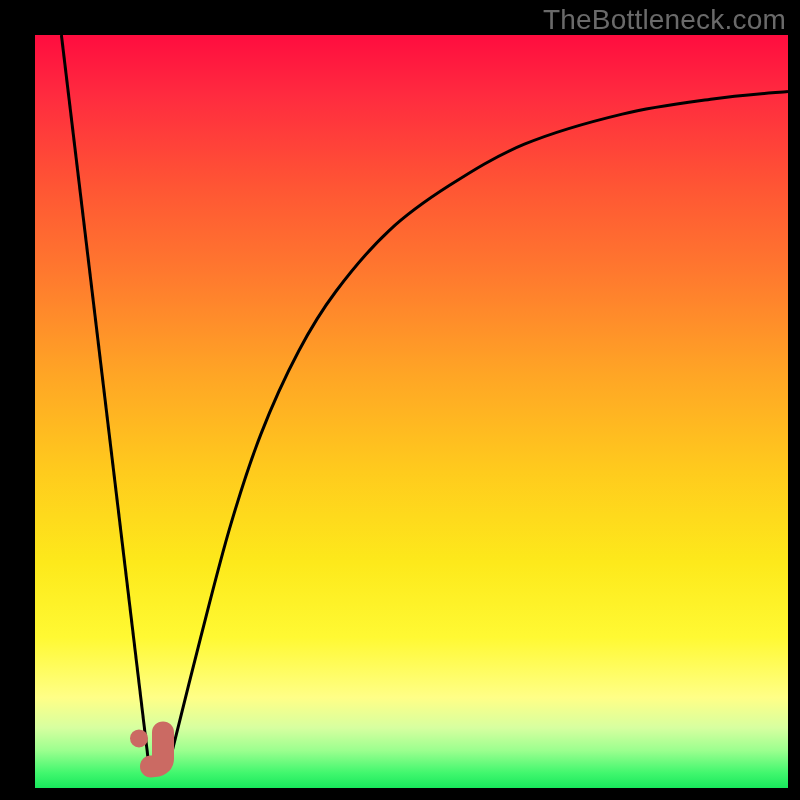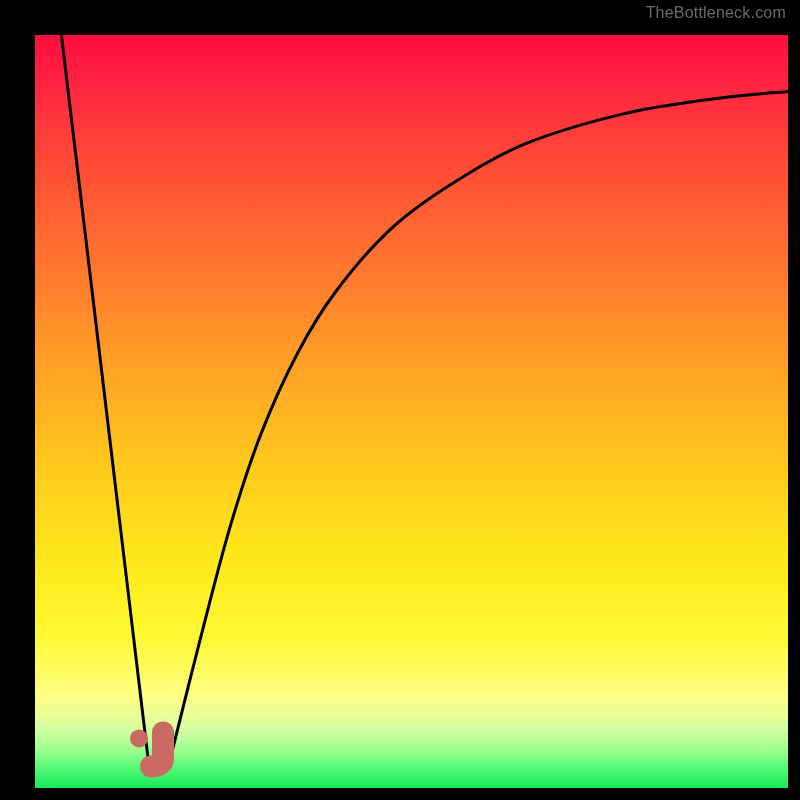--- a/index.html
+++ b/index.html
@@ -43,21 +43,21 @@
       #41f76e 98%,
       #18e85c 100%
     );
   }
 
   .watermark {
     position: absolute;
     top: 4px;
     right: 14px;
     color: #6a6a6a;
-    font-size: 16px;
+    font-size: 28px;
     font-weight: 400;
     letter-spacing: 0.2px;
     user-select: none;
   }
 
   svg.curve {
     position: absolute;
     left: 0; top: 0;
     width: 100%; height: 100%;
   }

